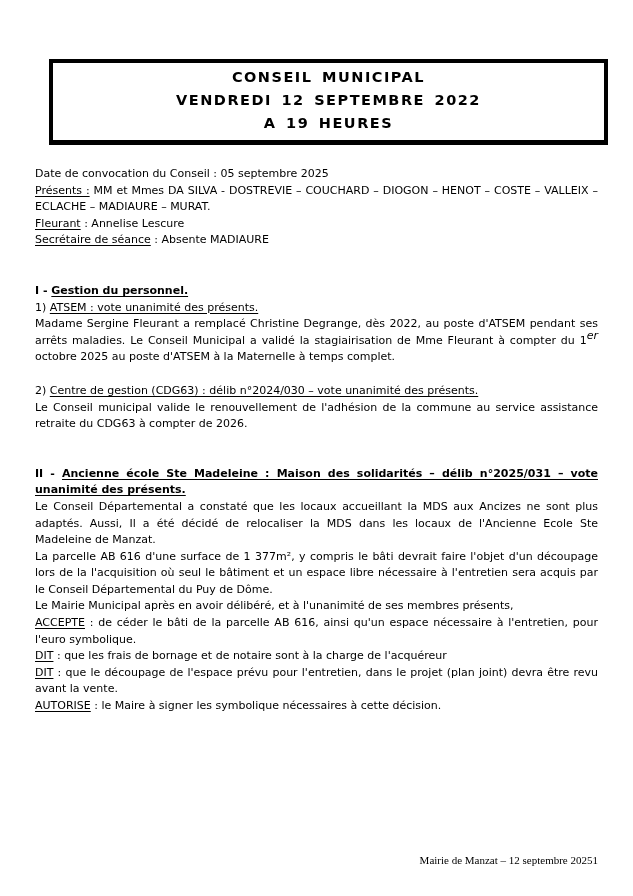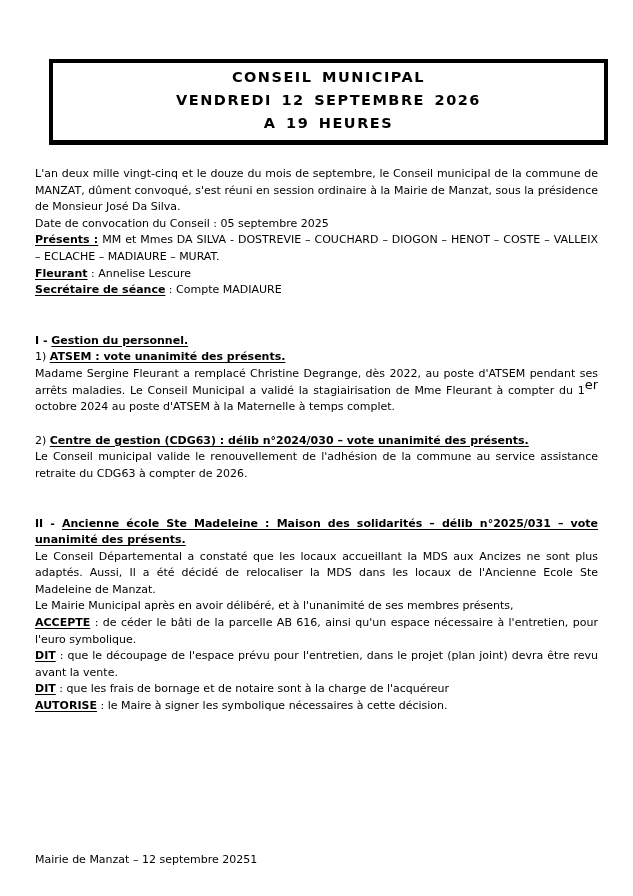--- a/index.html
+++ b/index.html
@@ -25,90 +25,91 @@
     font-size: 14.5px;
     line-height: 23px;
     letter-spacing: 1.5px;
     word-spacing: 3px;
   }
   .body-text {
     margin: 21px 35px 0 35px;
     text-align: justify;
   }
   p { margin: 0; }
-  .u { text-decoration: underline; text-underline-offset: 2px; font-weight: bold; }
+  .u { text-decoration: underline; text-underline-offset: 2px; }
   .b { font-weight: bold; }
   .sp  { height: 17px; }
   .sp2 { height: 33px; }
-  sup { font-size: 13px; line-height: 0; }
+  sup { font-size: 11px; line-height: 0; font-style: italic; }
   .footer {
     position: absolute;
     top: 852px;
     left: 35px;
     right: 35px;
     display: flex;
-    justify-content: flex-start;
+    justify-content: flex-end;
     font-size: 11px;
+    font-family: Liberation Serif, serif;
   }
 </style>
 </head>
 <body>
 
 <div class="page">
 
   <div class="header-box">
     <div>CONSEIL MUNICIPAL</div>
-    <div>VENDREDI 12 SEPTEMBRE 2026</div>
+    <div>VENDREDI 12 SEPTEMBRE 2022</div>
     <div>A 19 HEURES</div>
   </div>
 
   <div class="body-text">
 
-    <p>L'an deux mille vingt-cinq et le douze du mois de septembre, le Conseil municipal de la commune de MANZAT, dûment convoqué, s'est réuni en session ordinaire à la Mairie de Manzat, sous la présidence de Monsieur José Da Silva.</p>
 
     <p>Date de convocation du Conseil : 05 septembre 2025</p>
 
     <p><span class="u">Présents :</span><span> MM et Mmes DA SILVA - DOSTREVIE – COUCHARD – DIOGON – HENOT – COSTE – VALLEIX – ECLACHE – MADIAURE – MURAT.</span></p>
 
     <p><span class="u">Fleurant</span><span> : Annelise Lescure</span></p>
 
-    <p><span class="u">Secrétaire de séance</span><span> : Compte MADIAURE</span></p>
+    <p><span class="u">Secrétaire de séance</span><span> : Absente MADIAURE</span></p>
 
     <div class="sp"></div>
 
 
     <div class="sp"></div>
 
     <p><span class="b">I - </span><span class="b u">Gestion du personnel.</span></p>
 
     <p><span>1) </span><span class="u">ATSEM : vote unanimité des présents.</span></p>
 
-    <p><span>Madame Sergine Fleurant a remplacé Christine Degrange, dès 2022, au poste d'ATSEM pendant ses arrêts maladies. Le Conseil Municipal a validé la stagiairisation de Mme Fleurant à compter du 1</span><sup>er</sup><span> octobre 2024 au poste d'ATSEM à la Maternelle à temps complet.</span></p>
+    <p><span>Madame Sergine Fleurant a remplacé Christine Degrange, dès 2022, au poste d'ATSEM pendant ses arrêts maladies. Le Conseil Municipal a validé la stagiairisation de Mme Fleurant à compter du 1</span><sup>er</sup><span> octobre 2025 au poste d'ATSEM à la Maternelle à temps complet.</span></p>
 
     <div class="sp"></div>
 
     <p><span>2) </span><span class="u">Centre de gestion (CDG63) : délib n°2024/030 – vote unanimité des présents.</span></p>
 
     <p>Le Conseil municipal valide le renouvellement de l'adhésion de la commune au service assistance retraite du CDG63 à compter de 2026.</p>
 
     <div class="sp2"></div>
 
     <p><span class="b">II - </span><span class="b u">Ancienne école Ste Madeleine : Maison des solidarités – délib n°2025/031 – vote unanimité des présents.</span></p>
 
     <p>Le Conseil Départemental a constaté que les locaux accueillant la MDS aux Ancizes ne sont plus adaptés. Aussi, Il a été décidé de relocaliser la MDS dans les locaux de l'Ancienne Ecole Ste Madeleine de Manzat.</p>
 
+    <p>La parcelle AB 616 d'une surface de 1 377m², y compris le bâti devrait faire l'objet d'un découpage lors de la l'acquisition où seul le bâtiment et un espace libre nécessaire à l'entretien sera acquis par le Conseil Départemental du Puy de Dôme.</p>
 
 
     <p>Le Mairie Municipal après en avoir délibéré, et à l'unanimité de ses membres présents,</p>
 
     <p><span class="u">ACCEPTE</span><span> : de céder le bâti de la parcelle AB 616, ainsi qu'un espace nécessaire à l'entretien, pour l'euro symbolique.</span></p>
 
+    <p><span class="u">DIT</span><span> : que les frais de bornage et de notaire sont à la charge de l'acquéreur</span></p>
+
     <p><span class="u">DIT</span><span> : que le découpage de l'espace prévu pour l'entretien, dans le projet (plan joint) devra être revu avant la vente.</span></p>
-
-    <p><span class="u">DIT</span><span> : que les frais de bornage et de notaire sont à la charge de l'acquéreur</span></p>
 
     <p><span class="u">AUTORISE</span><span> :  le Maire à signer les symbolique nécessaires à cette décision.</span></p>
 
   </div>
 
   <div class="footer">
     <span>Mairie de Manzat – 12 septembre 2025</span>
     <span>1</span>
   </div>
 

